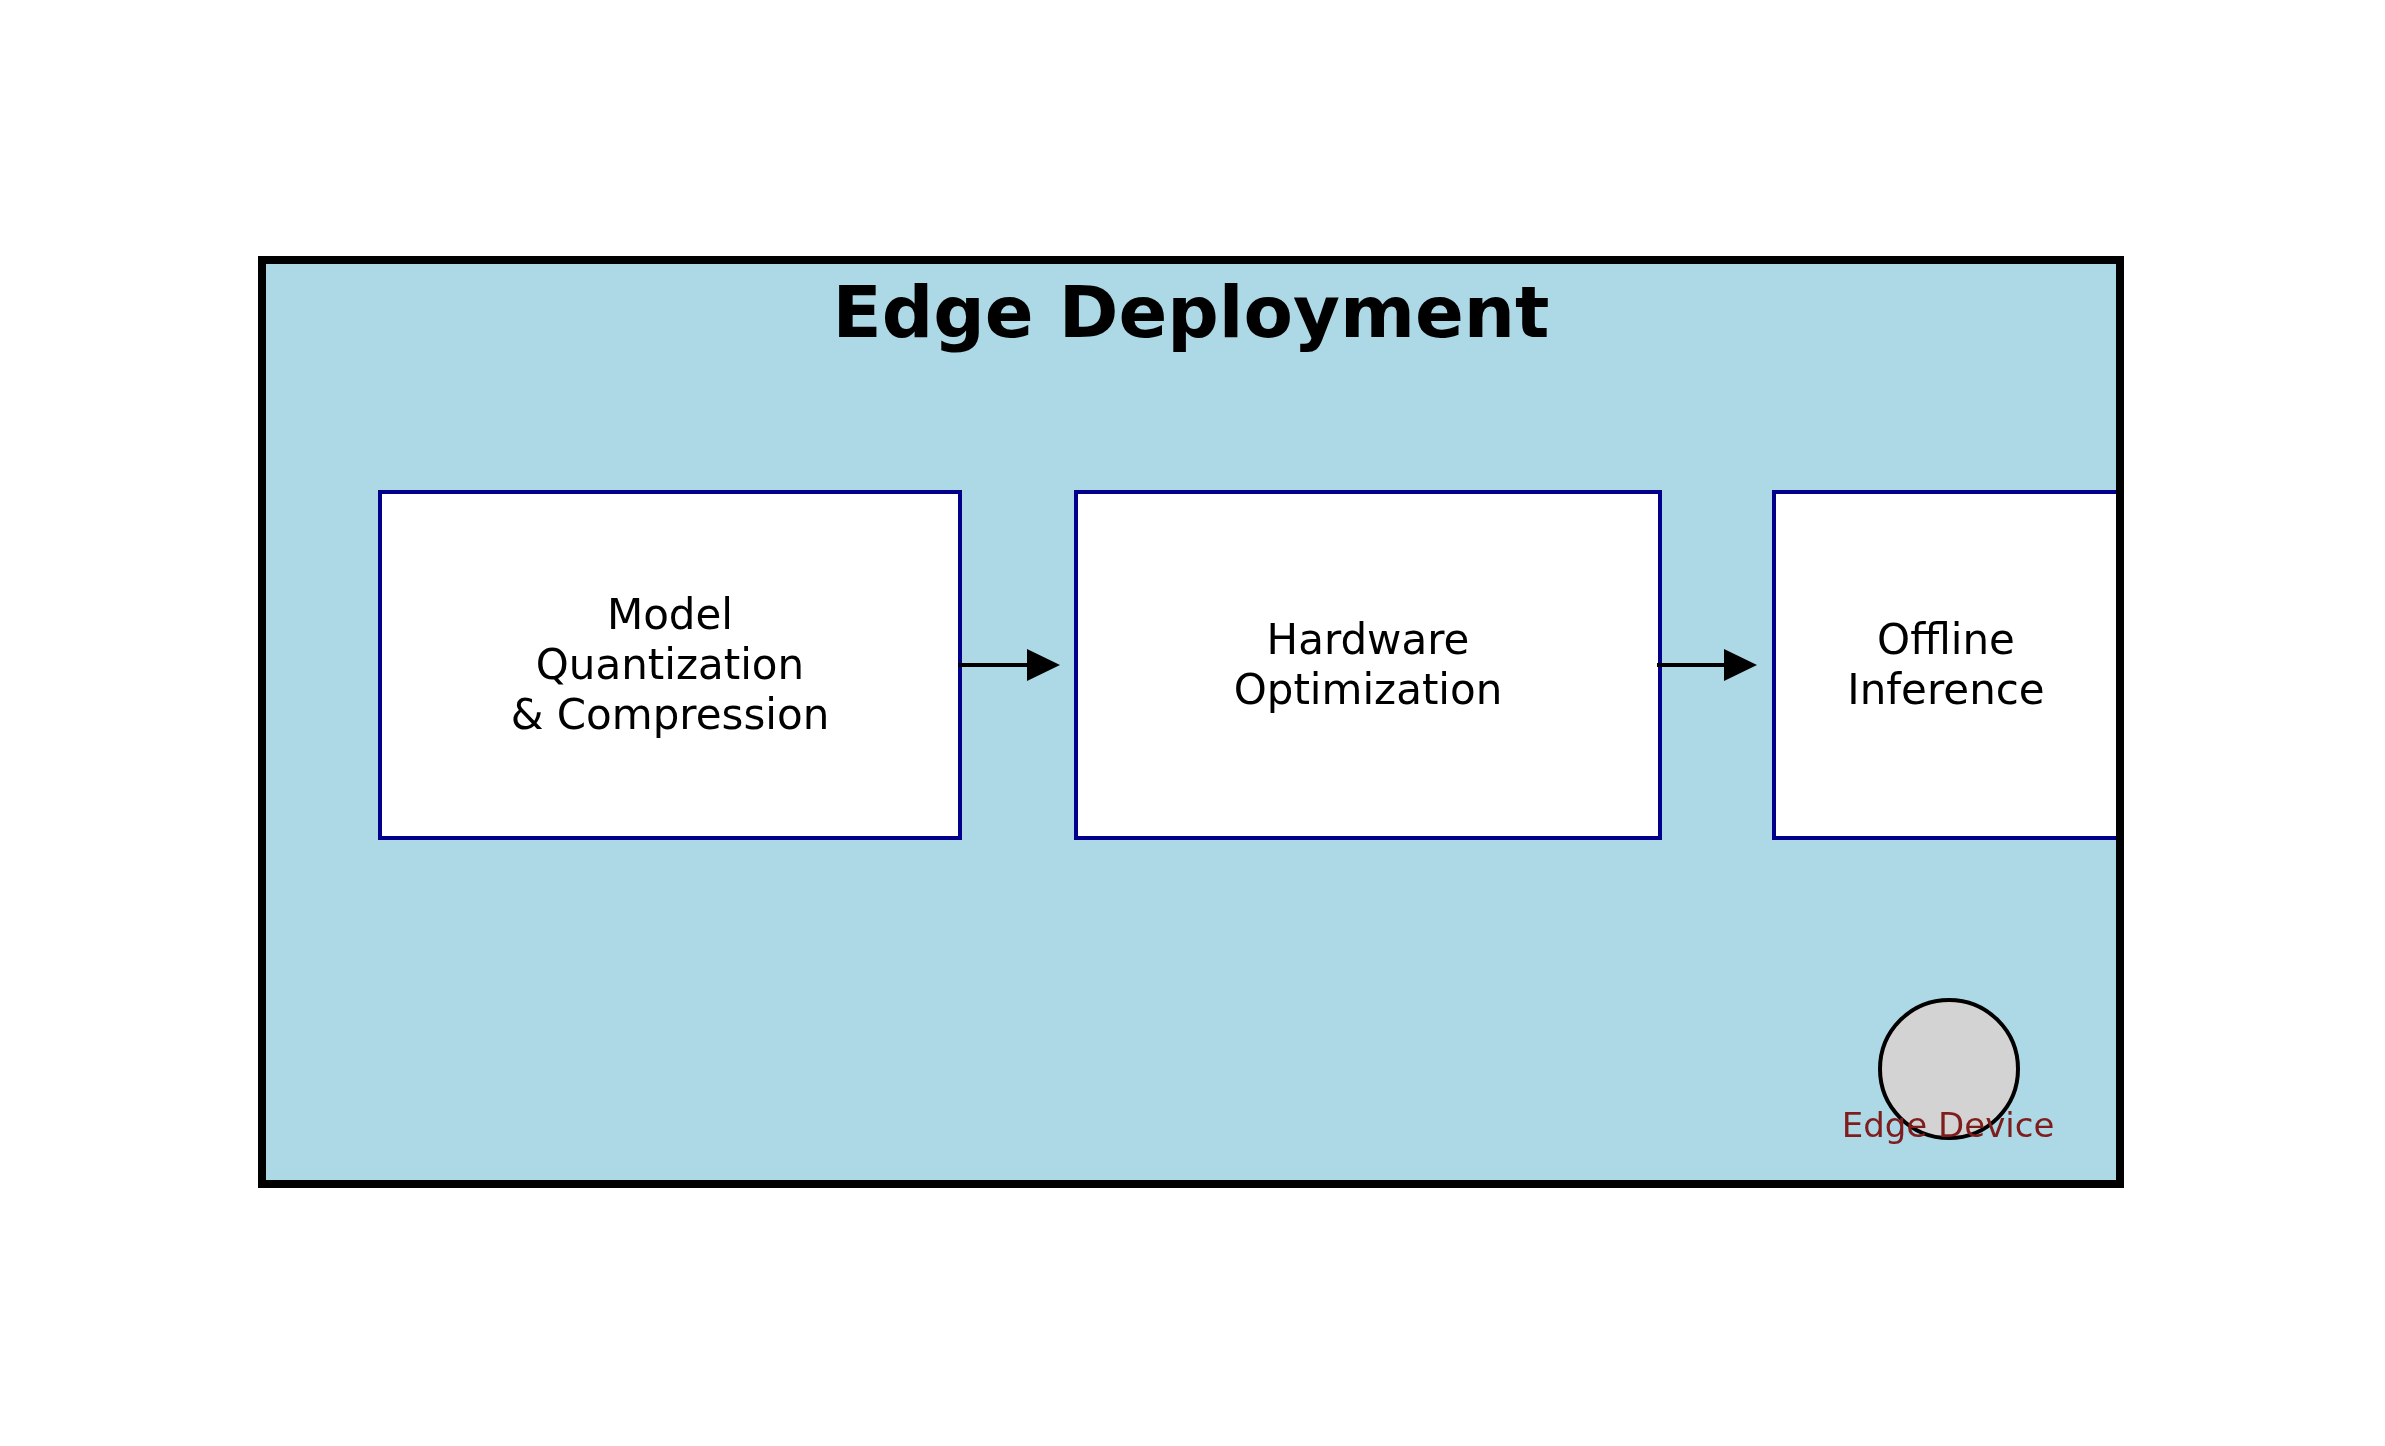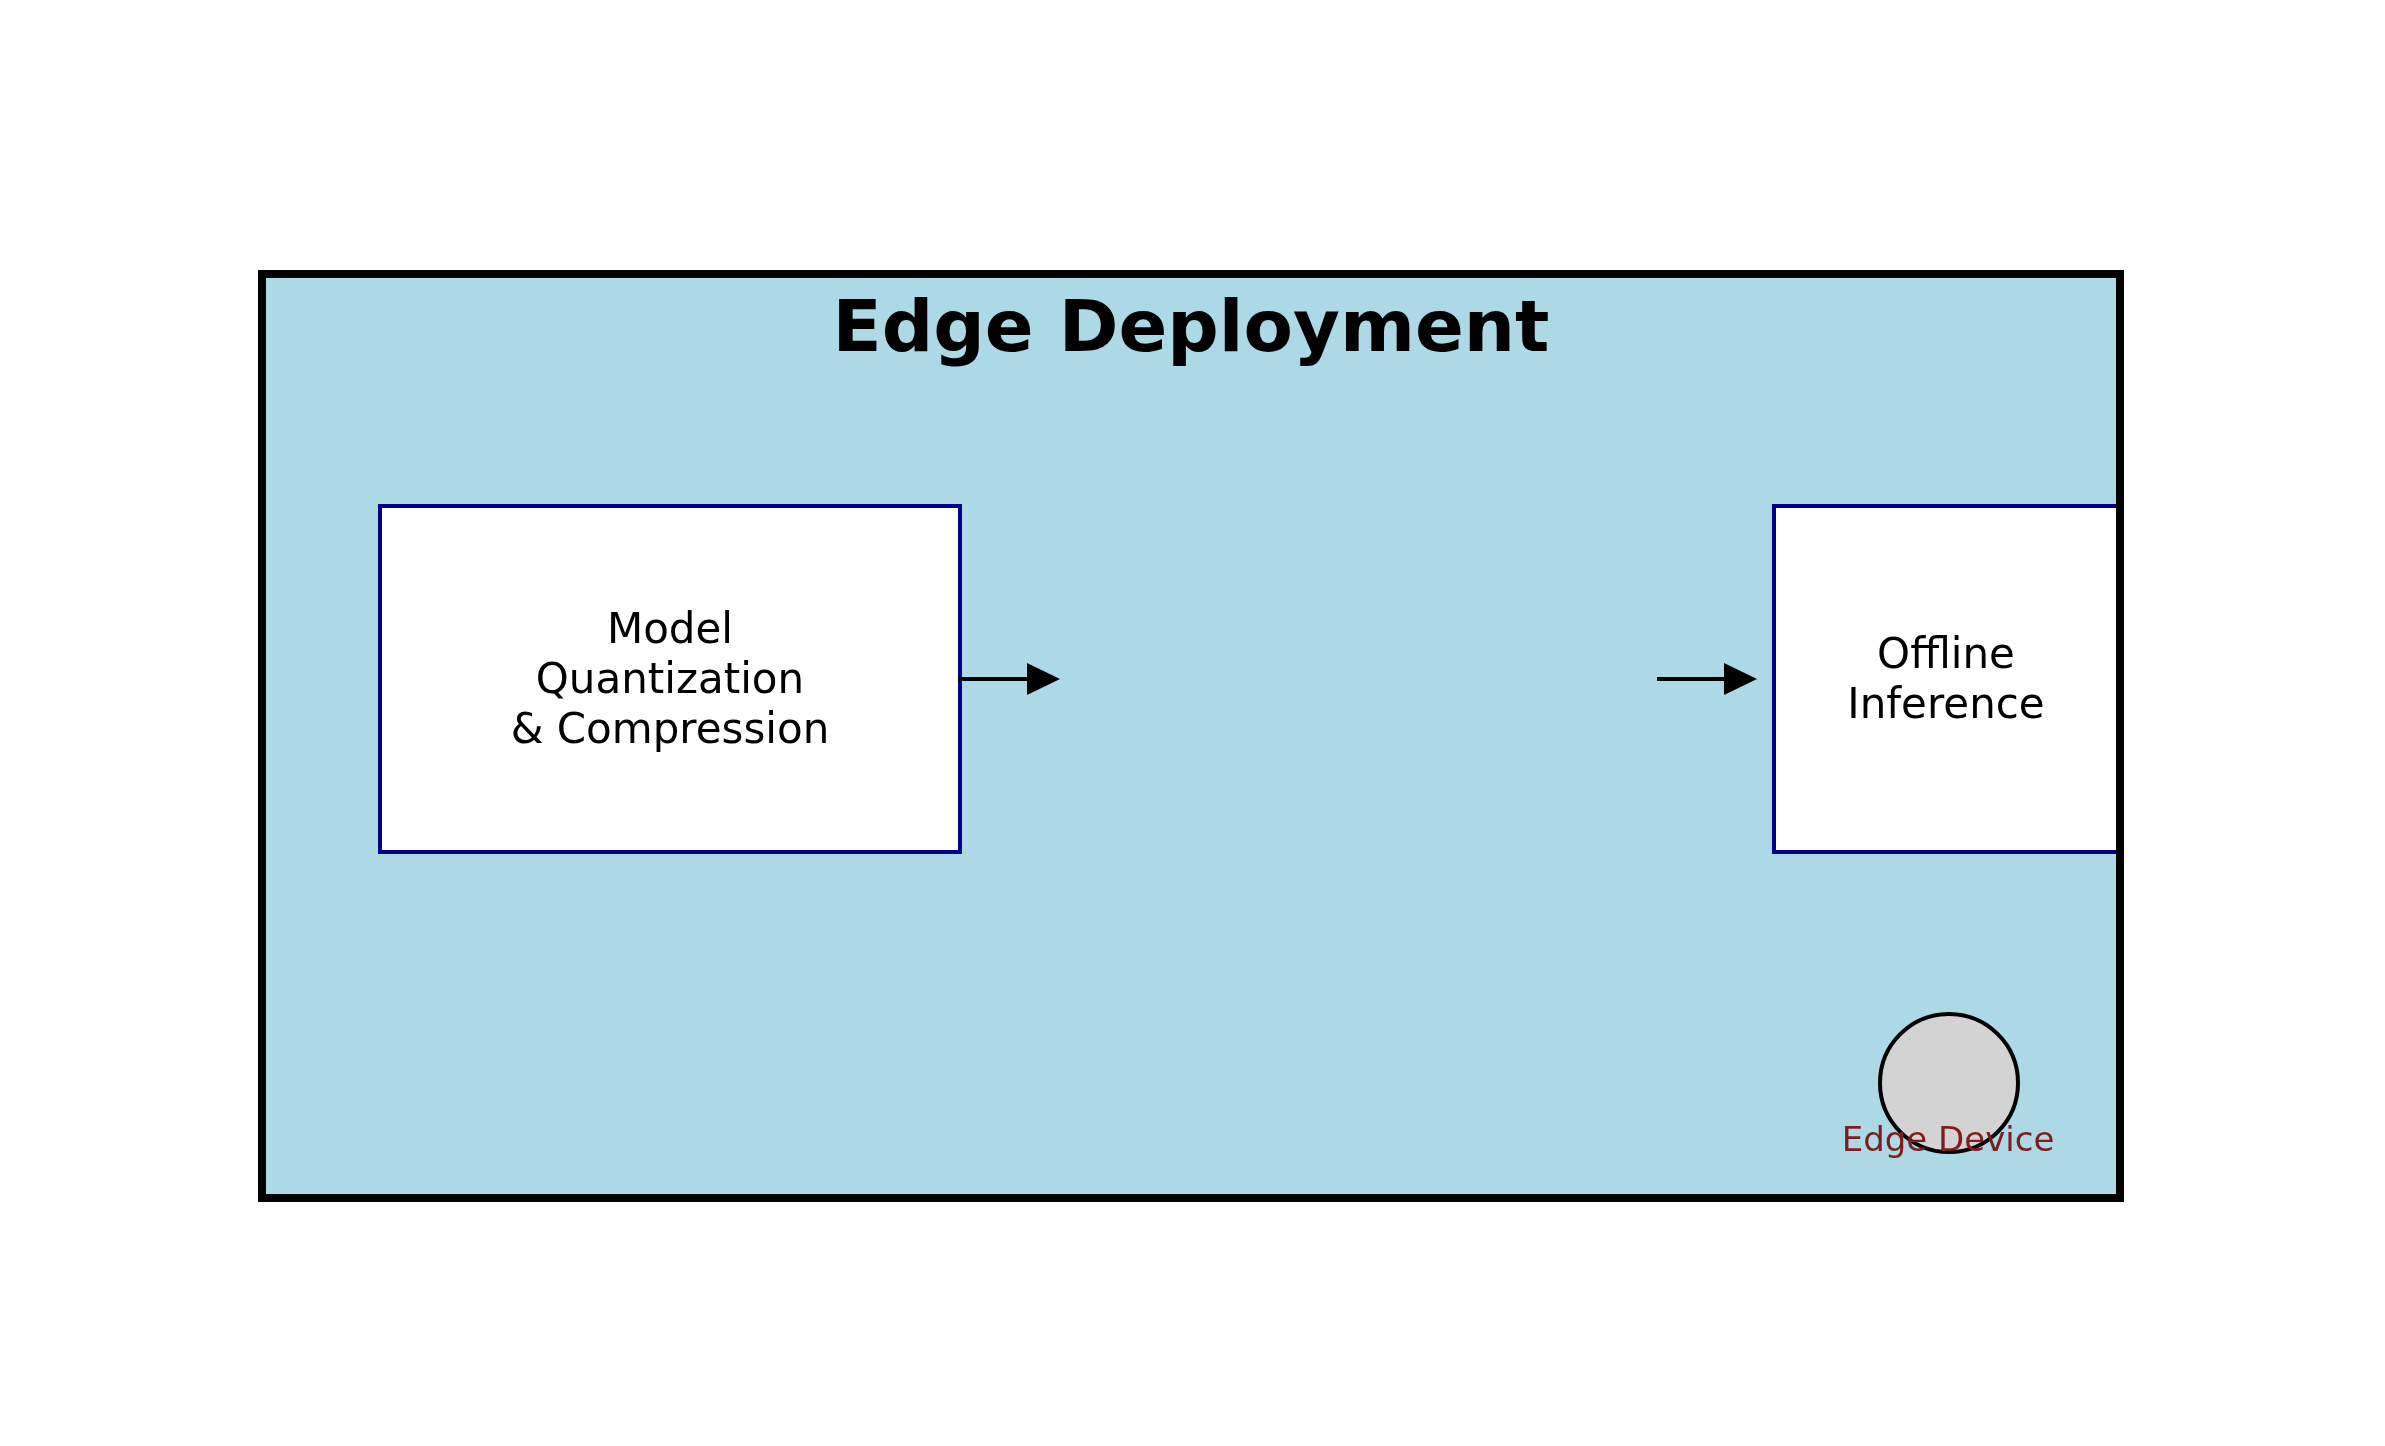--- a/index.html
+++ b/index.html
@@ -28,21 +28,20 @@
   }
   .container {
     position: absolute;
     left: 258px;
     top: 256px;
     width: 1866px;
     height: 932px;
     background: var(--container-fill, #ADD8E6);
     border: 8px solid var(--container-border, #000000);
     overflow: hidden;
-    margin-top: 14px;
   }
   .title {
     position: absolute;
     left: 0;
     top: 0;
     width: 1850px;
     height: 95px;
     display: flex;
     align-items: center;
     justify-content: center;
@@ -108,20 +107,24 @@
   <div class="container">
 
     <div class="title">Edge Deployment</div>
 
     <div class="node node-1">
       <span>Model
 Quantization
 &amp; Compression</span>
     </div>
 
+    <div class="node node-2">
+      <span>Hardware
+Optimization</span>
+    </div>
 
     <div class="node node-3">
       <span>Offline
 Inference</span>
     </div>
 
     <svg class="arrow-layer" viewBox="0 0 1850 916">
       <g>
         <line x1="692" y1="401" x2="763" y2="401" stroke="#000000" stroke-width="4"></line>
         <polygon points="761,385 761,417 794,401" fill="#000000"></polygon>

